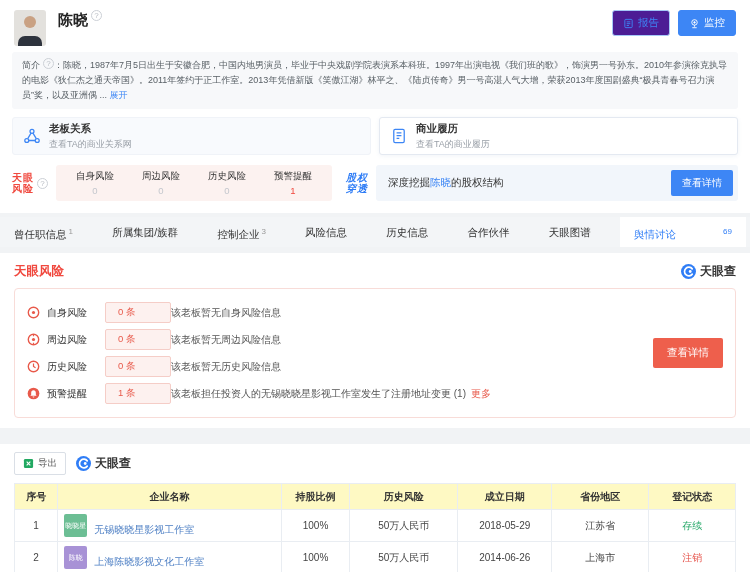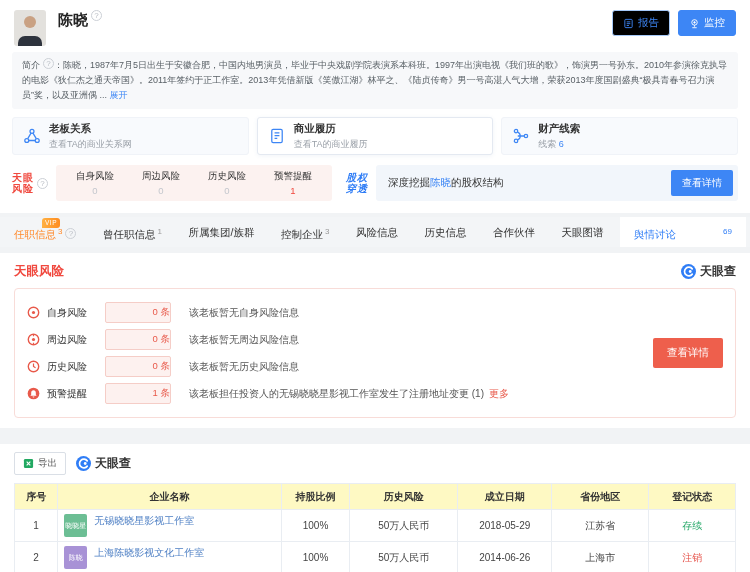--- a/index.html
+++ b/index.html
@@ -11,21 +11,21 @@
 
   
   .block-a { background:#fff; padding:8px 0 12px; }
   .header-row { display:flex; align-items:flex-start; padding:2px 14px 0; height:40px; position:relative; }
   .avatar { width:32px; height:36px; background:#e3e1dd; border-radius:3px; position:relative; overflow:hidden; flex:none; }
   .avatar::before { content:""; position:absolute; top:6px; left:50%; transform:translateX(-50%); width:12px; height:12px; border-radius:50%; background:#c9a183; }
   .avatar::after { content:""; position:absolute; bottom:-3px; left:50%; transform:translateX(-50%); width:24px; height:13px; border-radius:7px 7px 0 0; background:#2e333d; }
   .person-name { font-size:15px; font-weight:bold; color:#222; margin-left:12px; line-height:20px; }
   .header-actions { margin-left:auto; display:flex; gap:8px; }
   .btn { display:inline-flex; align-items:center; gap:4px; font-size:10.5px; border-radius:3px; padding:5px 10px; cursor:pointer; border:1px solid transparent; }
-  .btn-outline { background:#000000; border-color:#a6c9f8; color:#3d86f5; }
+  .btn-outline { background:#4c1d95; border-color:#a6c9f8; color:#3d86f5; }
   .btn-solid { background:#3d86f5; border-color:#3d86f5; color:#fff; }
 
   .bio-box { margin:4px 12px 0; background:#f7f8fa; border-radius:3px; padding:6px 10px; font-size:9px; line-height:15px; color:#596066; }
   .bio-label { color:#596066; }
   .expand-link { color:#3d86f5; cursor:pointer; }
 
   .cards-row { display:flex; gap:8px; margin:8px 12px 0; }
   .quick-card { flex:1; display:flex; align-items:center; gap:8px; background:#f8fafd; border:1px solid #f0f3f8; border-radius:3px; padding:6px 10px; height:38px; cursor:pointer; }
   .quick-card.raised { background:#fff; border-color:#e4e9f1; box-shadow:0 1px 4px rgba(80,110,160,.08); }
   .card-icon { width:18px; height:18px; flex:none; color:#3d86f5; }
@@ -61,37 +61,37 @@
   .sec-head { display:flex; align-items:center; justify-content:space-between; margin-bottom:8px; }
   .sec-title { font-size:12.5px; font-weight:bold; }
   .sec-title.red { color:#f0483e; }
   .brand { display:flex; align-items:center; gap:4px; font-size:12px; font-weight:bold; color:#333; }
   .brand svg { width:15px; height:15px; display:block; }
   .risk-box { border:1px solid #f8dcd8; border-radius:4px; padding:10px 12px; position:relative; }
   .risk-row { display:flex; align-items:center; height:27px; }
   .risk-icon { width:13px; height:13px; flex:none; }
   .risk-icon svg { width:13px; height:13px; display:block; }
   .risk-label { margin-left:7px; width:54px; font-size:10px; color:#333; }
-  .count-pill { width:66px; text-align:right; background:#fdf1ef; border:1px solid #f5cdc7; color:#e8594a; border-radius:2px; font-size:9.5px; padding:3px 0; margin:0 18px 0 4px; }
+  .count-pill { width:66px; text-align:left; background:#fdf1ef; border:1px solid #f5cdc7; color:#e8594a; border-radius:2px; font-size:9.5px; padding:3px 12px; margin:0 0 0 4px; }
   .risk-desc { font-size:10px; color:#555; }
   .more-link { color:#e8594a; margin-left:5px; cursor:pointer; }
   .btn-red { position:absolute; right:12px; top:50%; transform:translateY(-50%); background:#ee5f4c; color:#fff; border:none; border-radius:2px; font-size:10.5px; padding:8px 14px; cursor:pointer; }
 
   
   .block-c { background:#fff; margin-top:16px; padding:8px 14px 12px; }
   .tbl-title { font-size:12.5px; font-weight:bold; color:#333; }
   .tbl-count { color:#3d86f5; font-weight:bold; font-size:12.5px; margin-left:4px; }
   .head-right { display:flex; align-items:center; gap:10px; }
   .export-btn { display:inline-flex; align-items:center; gap:4px; background:#fff; border:1px solid #dadfe6; border-radius:2px; color:#555; font-size:9.5px; padding:4px 8px; cursor:pointer; }
   .export-btn svg { width:11px; height:11px; display:block; }
   table { width:100%; border-collapse:collapse; margin-top:8px; font-size:10px; }
   th { background:#fef9c3; border:1px solid #e9edf2; font-weight:bold; color:#333; height:26px;text-align:center; }
   td { border:1px solid #e9edf2; height:32px; text-align:center; color:#444; }
   .td-name { text-align:left; padding:0 6px; }
-  .name-flex { display:flex; align-items:flex-start; }
+  .name-flex { display:flex; align-items:flex-end; }
   .tbl-avatar { width:23px; height:23px; border-radius:2px; color:#fff; font-size:7px; line-height:9px; display:flex; align-items:center; justify-content:center; text-align:center; padding:1px; word-break:break-all; flex:none; }
   .company-link { color:#4d7fc4; margin-left:7px; cursor:pointer; }
   .status-text { font-weight:normal; }
 </style>
 </head>
 <body>
 
 <div class="block-a">
   <div class="header-row">
     <div class="avatar"></div>
@@ -140,34 +140,20 @@
           <svg viewBox="0 0 20 20" fill="none" stroke="currentColor" stroke-width="1.4">
             <rect x="4.2" y="2.6" width="11.6" height="14.8" rx="1.5"></rect>
             <path d="M7.3 6.6h5.4M7.3 9.6h5.4M7.3 12.6h3"></path>
           </svg>
         </span>
       <div>
         <div class="card-title">商业履历</div>
         <div class="card-sub">查看TA的商业履历</div>
       </div>
     </div>
-    <div class="quick-card">
-      <span class="card-icon">
-          <svg viewBox="0 0 20 20" fill="none" stroke="currentColor" stroke-width="1.4">
-            <circle cx="4.5" cy="4.5" r="1.9"></circle>
-            <circle cx="4.5" cy="15.5" r="1.9"></circle>
-            <circle cx="15.5" cy="10" r="1.9"></circle>
-            <path d="M6.2 5.6c4 1.5 4 7.3 0 8.8M6.4 10h7.2"></path>
-          </svg>
-        </span>
-      <div>
-        <div class="card-title">财产线索</div>
-        <div class="card-sub"><span>线索 </span><span class="blue">6</span></div>
-      </div>
-    </div>
   </div>
 
   <div class="risk-strip">
     <div class="strip-logo red">
       <span>天眼</span>
       <span>风险</span>
     </div>
     <span class="qmark"></span>
     <div class="stats-box">
       <div class="stat">
@@ -194,24 +180,20 @@
     <div class="equity-panel">
       <span>深度挖掘 </span>
       <span class="blue">陈晓</span>
       <span> 的股权结构</span>
       <button class="equity-btn">查看详情</button>
     </div>
   </div>
 </div>
 
 <div class="tab-bar">
-  <div class="tab orange">
-    <span class="vip-badge">VIP</span>
-    <span>任职信息</span><span class="tab-count">3</span><span class="qmark"></span>
-  </div>
   <div class="tab"><span>曾任职信息</span><span class="tab-count">1</span></div>
   <div class="tab"><span>所属集团/族群</span></div>
   <div class="tab"><span>控制企业</span><span class="tab-count">3</span></div>
   <div class="tab"><span>风险信息</span></div>
   <div class="tab"><span>历史信息</span></div>
   <div class="tab"><span>合作伙伴</span></div>
   <div class="tab"><span>天眼图谱</span></div>
   <div class="tab selected"><span>舆情讨论</span><span class="tab-count">69</span></div>
 </div>
 

